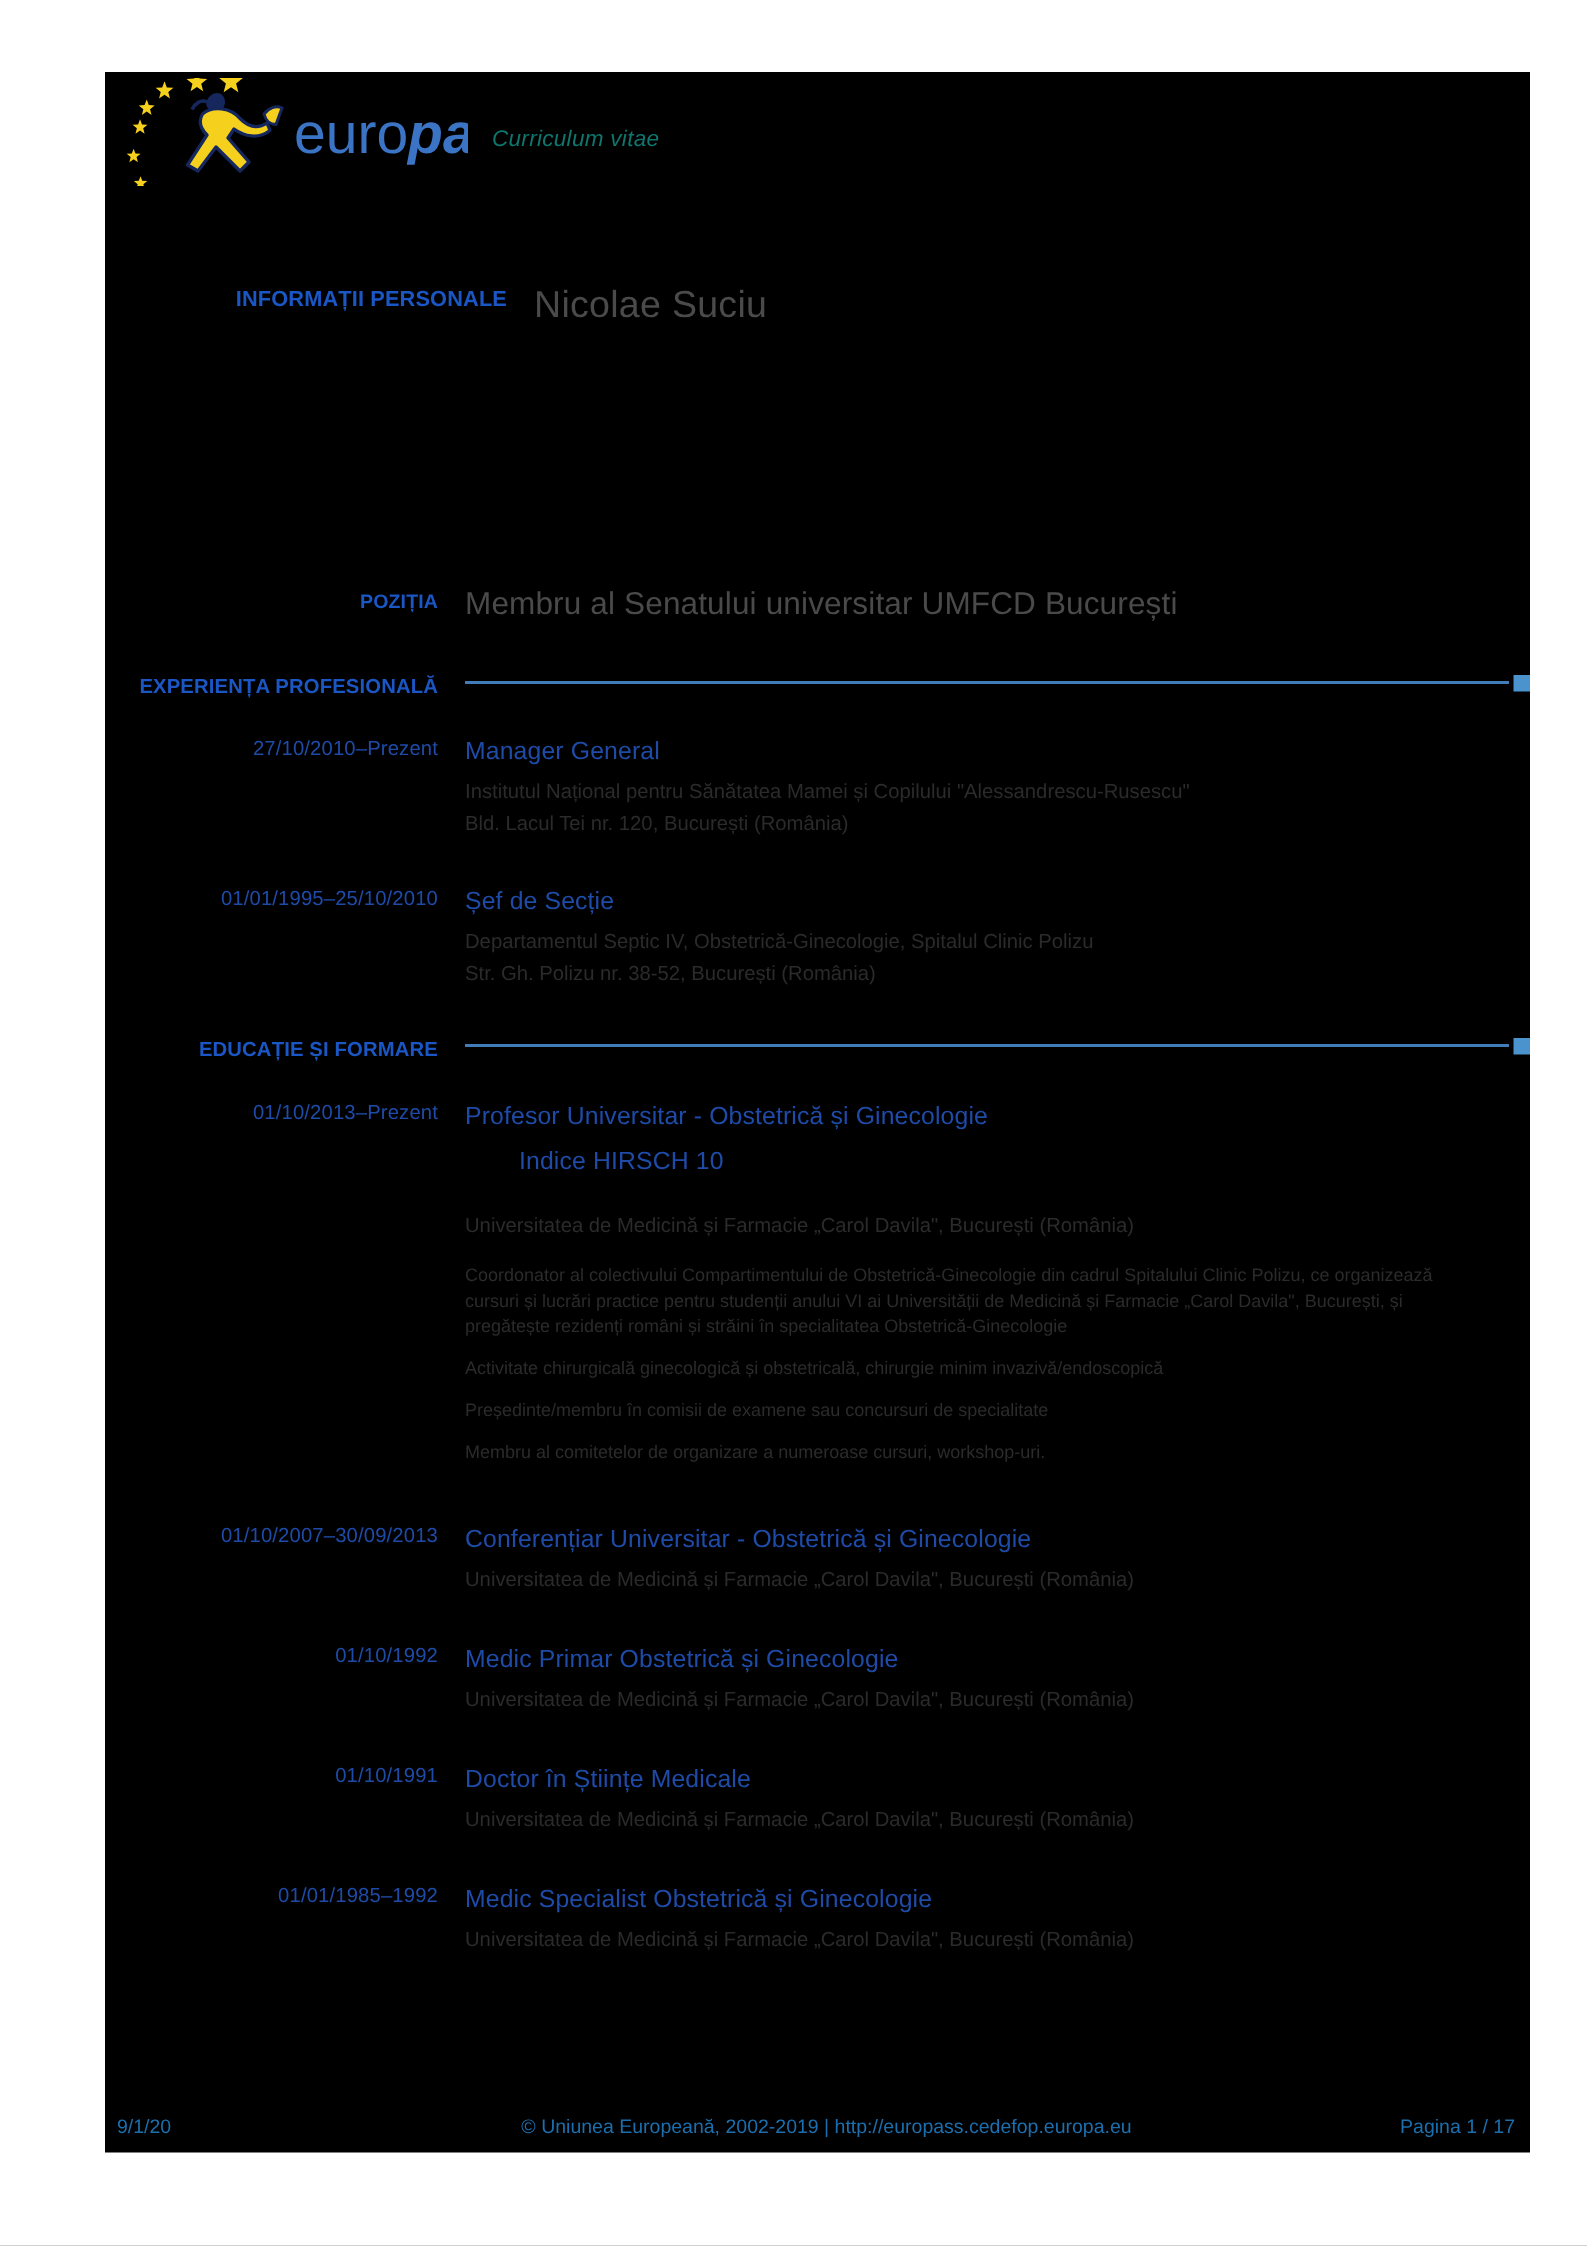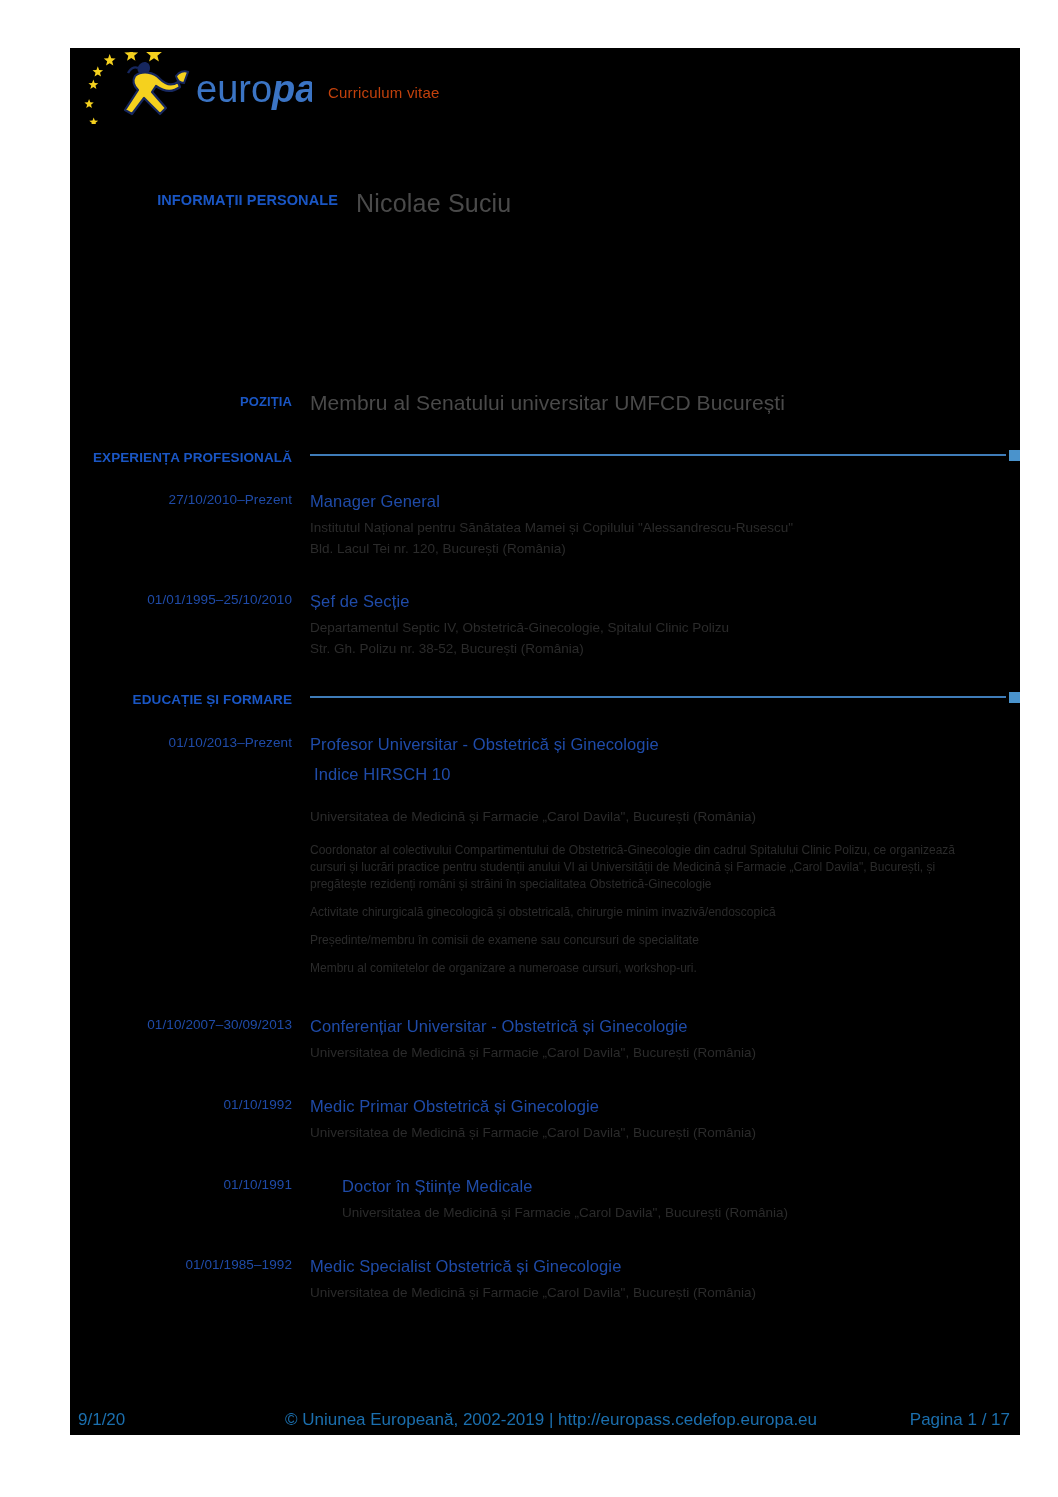--- a/index.html
+++ b/index.html
@@ -49,22 +49,23 @@
     width: 232px;
     height: 72px;
   }
   #logo svg { display: block; }
   #doc-kind {
     position: absolute;
     left: 258px;
     top: 32px;
     font-size: 15px;
     letter-spacing: .2px;
-    color: #c2410c;
-    white-space: nowrap;
+    color: #0f766e;
+    white-space: nowrap;
+    font-style: italic;
   }
 
   
   .row {
     position: absolute;
     left: 70px;
     width: 950px;
     display: flex;
   }
   .col-label {
@@ -181,21 +182,21 @@
     margin-top: 11px;
   }
 
   
   #footer {
     position: absolute;
     left: 70px;
     top: 1410px;
     width: 950px;
     height: 20px;
-    font-size: 17px;
+    font-size: 13px;
   }
   #footer .f-left {
     position: absolute;
     left: 8px;
     top: 0;
     color: #1b6fae;
     white-space: nowrap;
   }
   #footer .f-center {
     position: absolute;
@@ -310,21 +311,21 @@
       <div class="sq"></div>
     </div>
   </div>
 
   <div class="row" style="top:733px;">
     <div class="col-label">
       <span class="entry-date">01/10/2013–Prezent</span>
     </div>
     <div class="col-main">
       <div class="entry-title">Profesor Universitar - Obstetrică și Ginecologie</div>
-      <div class="entry-title" style="margin-top:8px;padding-left:4px;">Indice HIRSCH 10</div>
+      <div class="entry-title" style="margin-top:8px;padding-left:4px;margin-left:32px;">Indice HIRSCH 10</div>
       <div class="entry-sub" style="margin-top:21px;">Universitatea de Medicină și Farmacie „Carol Davila", București (România)</div>
       <div class="entry-para" style="margin-top:15px;">Coordonator al colectivului Compartimentului de Obstetrică-Ginecologie din cadrul Spitalului Clinic Polizu, ce organizează cursuri și lucrări practice pentru studenții anului VI ai Universității de Medicină și Farmacie „Carol Davila", București, și pregătește rezidenți români și străini în specialitatea Obstetrică-Ginecologie</div>
       <div class="entry-line">Activitate chirurgicală ginecologică și obstetricală, chirurgie minim invazivă/endoscopică</div>
       <div class="entry-line">Președinte/membru în comisii de examene sau concursuri de specialitate</div>
       <div class="entry-line">Membru al comitetelor de organizare a numeroase cursuri, workshop-uri.</div>
     </div>
   </div>
 
   <div class="row" style="top:1015px;">
     <div class="col-label">
@@ -339,21 +340,21 @@
   <div class="row" style="top:1095px;">
     <div class="col-label">
       <span class="entry-date">01/10/1992</span>
     </div>
     <div class="col-main">
       <div class="entry-title">Medic Primar Obstetrică și Ginecologie</div>
       <div class="entry-sub" style="margin-top:6px;">Universitatea de Medicină și Farmacie „Carol Davila", București (România)</div>
     </div>
   </div>
 
-  <div class="row" style="top:1175px;gap:32px;">
+  <div class="row" style="top:1175px;">
     <div class="col-label">
       <span class="entry-date">01/10/1991</span>
     </div>
     <div class="col-main">
       <div class="entry-title">Doctor în Științe Medicale</div>
       <div class="entry-sub" style="margin-top:6px;">Universitatea de Medicină și Farmacie „Carol Davila", București (România)</div>
     </div>
   </div>
 
   <div class="row" style="top:1255px;">

